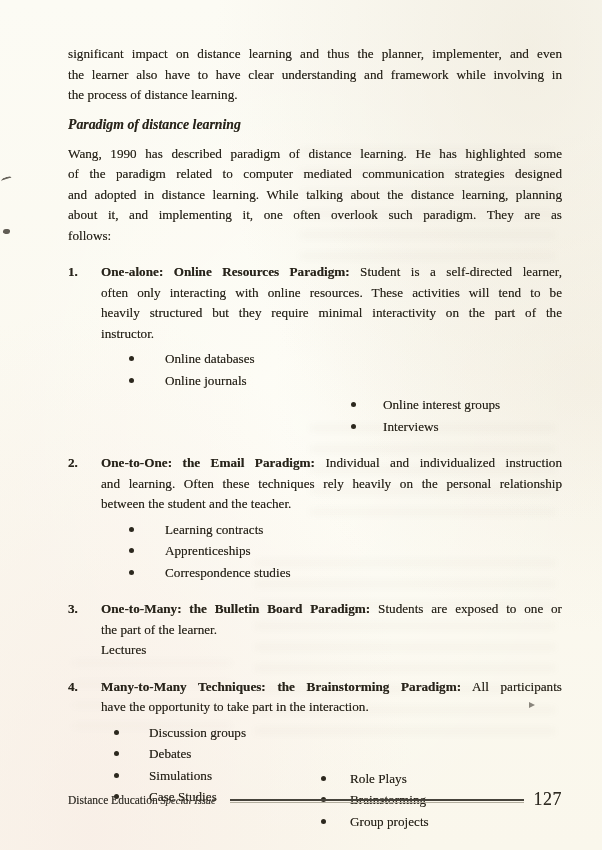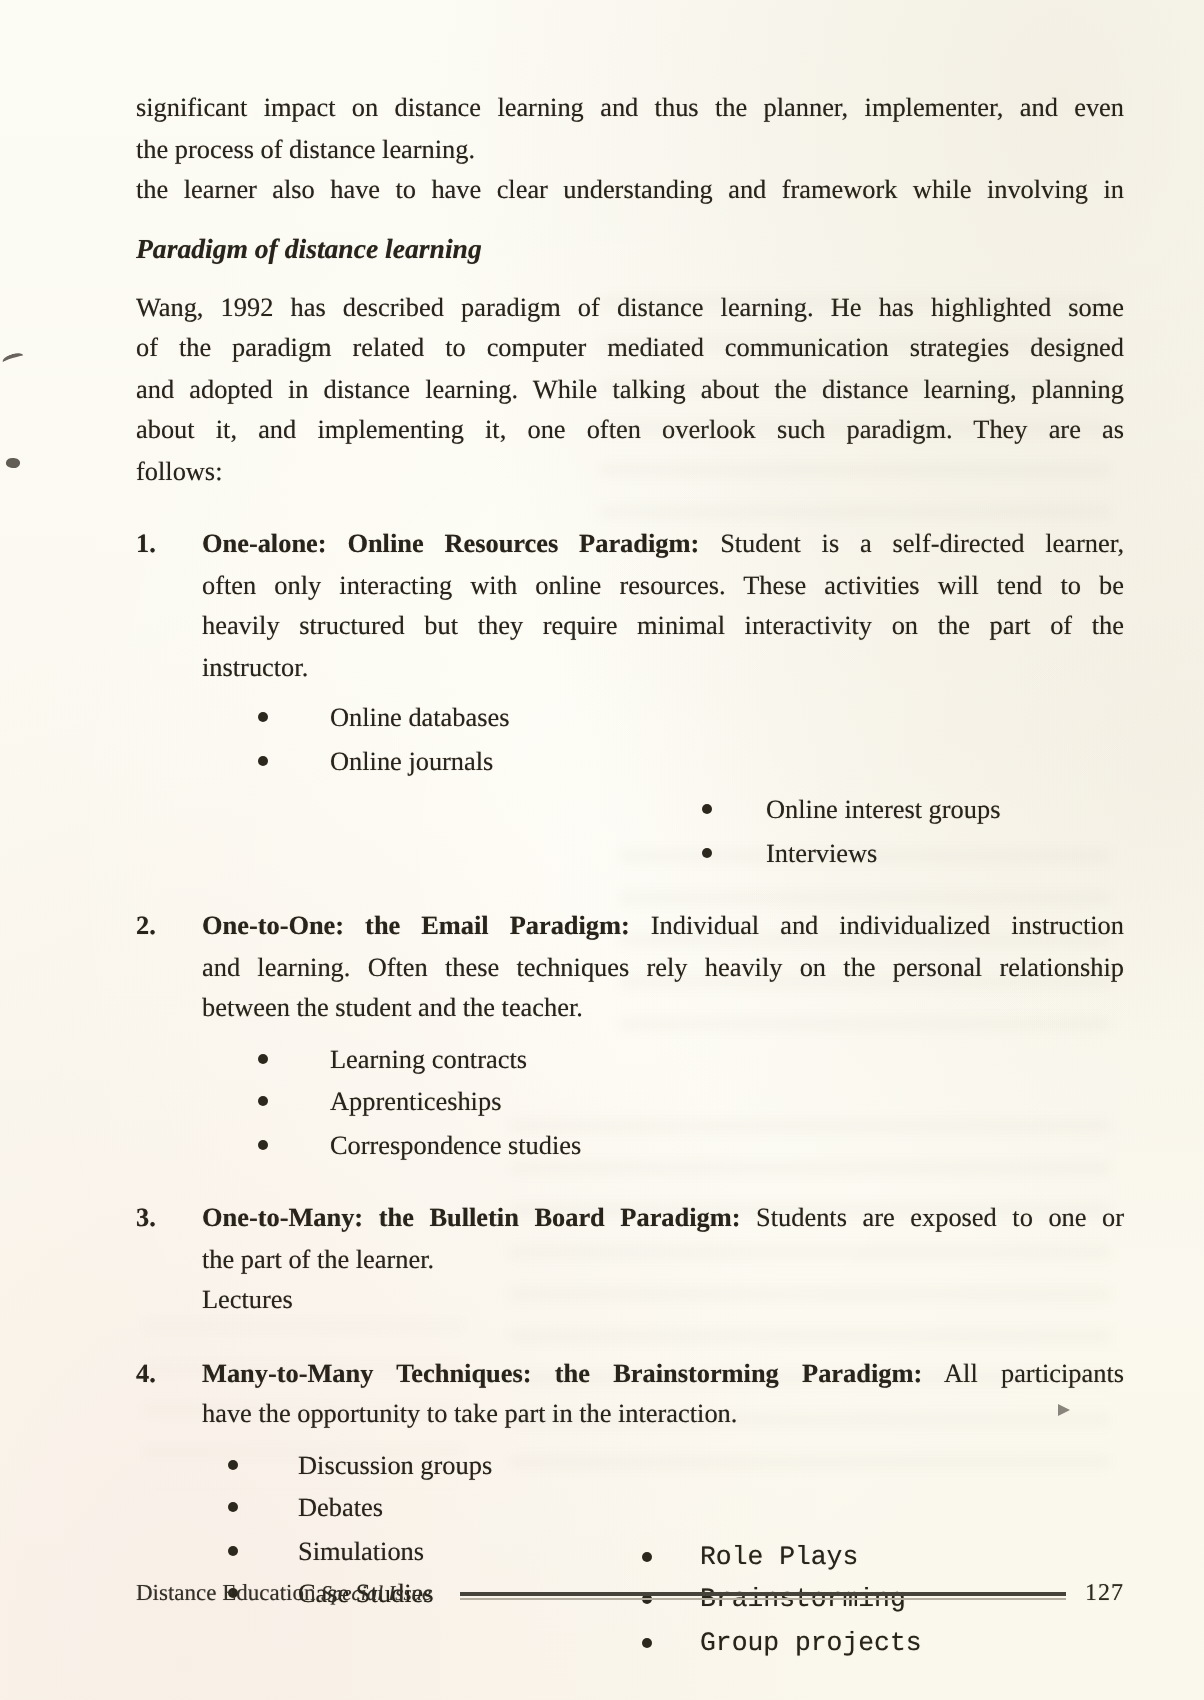--- a/index.html
+++ b/index.html
@@ -39,33 +39,33 @@
   .bullets .col2 { flex:1;margin-top:46px; }
   .bullets li { position:relative; padding-left:64px; line-height:21.5px; }
   .dot { position:absolute; left:28px; top:8px; width:5px; height:5px;
          border-radius:50%; background:#2c281e; }
   .col2 li { padding-left:50px; }
   .col2 .dot { left:18px; }
 
   .item-4 .col1 { width:218px; }
   .item-4 .col1 li { padding-left:48px; }
   .item-4 .col1 .dot { left:13px; }
-  .item-4 .col2 li { padding-left:31px;font-family:Liberation Mono, monospace; }
+  .item-4 .col2 li { padding-left:31px; }
   .item-4 .col2 .dot { left:2px; }
 
   .note { line-height:20.5px; }
 
   .footer { position:absolute; left:68px; right:40px; top:789px;
             display:flex; align-items:center; }
   .footer-text { white-space:nowrap; font-size:11.5px; color:#33302a; }
   .footer-issue { font-style:italic; font-size:10.5px; }
   .rule { flex:1; margin:2px 10px 0 14px; height:1px;
           border-top:2px solid #46433b; border-bottom:1px solid #b3ae9f;
           padding-top:1px; background:transparent; }
-  .page-num { font-size:12px; letter-spacing:.5px; color:#2e2a22; }
+  .page-num { font-size:18px; letter-spacing:.5px; color:#2e2a22; }
 
   
   .smudge { position:absolute; filter:blur(3px); opacity:.5; pointer-events:none;
             background:repeating-linear-gradient(180deg,
               rgba(148,141,122,.10) 0 6px, transparent 6px 21px); }
   .smudge.s1 { left:300px; top:148px; width:255px; height:112px; }
   .smudge.s2 { left:310px; top:425px; width:245px; height:95px; }
   .smudge.s3 { left:255px; top:560px; width:300px; height:180px; }
   .smudge.s4 { left:72px;  top:660px; width:160px; height:85px; opacity:.3; }
 
@@ -90,28 +90,28 @@
   <div class="smudge s3"></div>
   <div class="smudge s4"></div>
   <div class="mark-squiggle"></div>
   <div class="mark-dot"></div>
   <div class="mark-arrow"></div>
 
   <div class="content">
 
     <div class="para-intro">
       <div class="line">significant impact on distance learning and thus the planner, implementer, and even</div>
+      <div class="line">the learner also have to have clear understanding and framework while involving in</div>
       <div class="line last">the process of distance learning.</div>
-      <div class="line">the learner also have to have clear understanding and framework while involving in</div>
     </div>
 
     <div class="heading">Paradigm of distance learning</div>
 
     <div class="para-lead">
-      <div class="line">Wang, 1992 has described paradigm of distance learning. He has highlighted some</div>
+      <div class="line">Wang, 1990 has described paradigm of distance learning. He has highlighted some</div>
       <div class="line">of the paradigm related to computer mediated communication strategies designed</div>
       <div class="line">and adopted in distance learning. While talking about the distance learning, planning</div>
       <div class="line">about it, and implementing it, one often overlook such paradigm. They are as</div>
       <div class="line last">follows:</div>
     </div>
 
     <div class="item">
       <span class="item-num">1.</span>
       <div class="line"><b class="item-title">One-alone: Online Resources Paradigm:</b> <span>Student is a self-directed learner,</span></div>
       <div class="line">often only interacting with online resources. These activities will tend to be</div>

